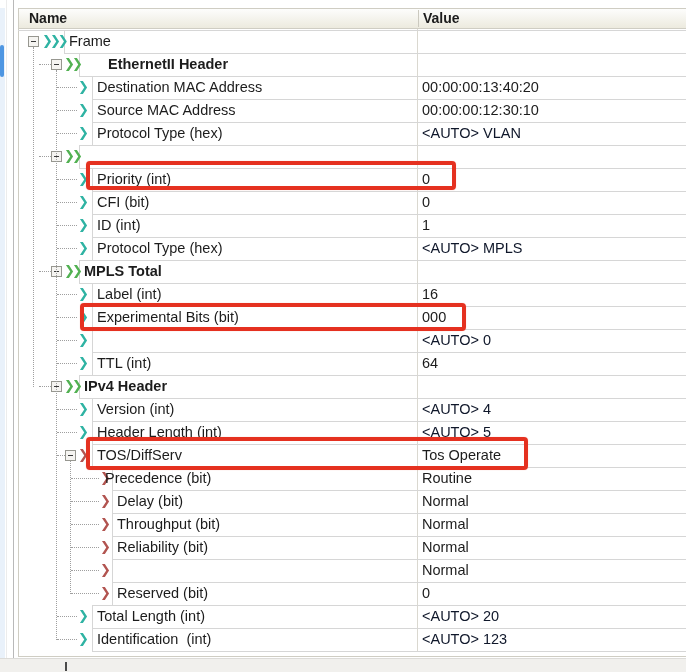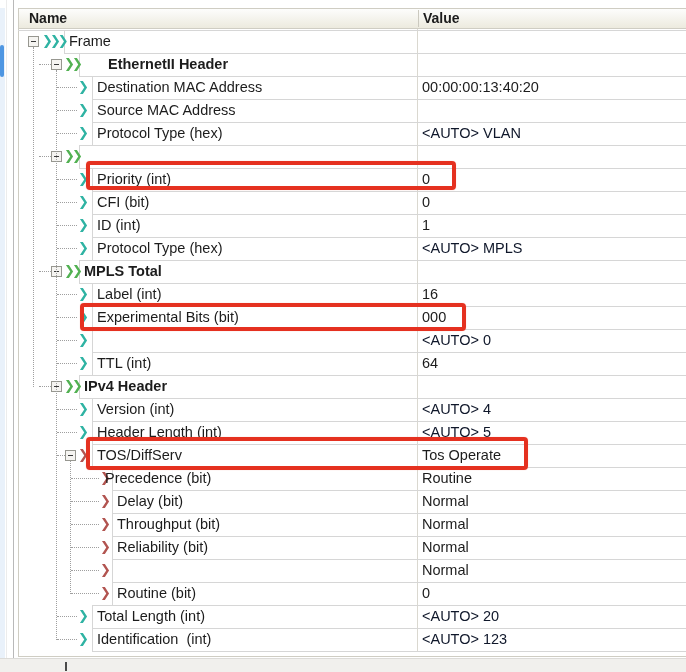--- a/index.html
+++ b/index.html
@@ -89,20 +89,21 @@
         <span class="chev teal" style="left: 78px;">❯</span>
         <span class="nametext" style="left: 97px;">Destination MAC Address</span>
         <span class="valtext">00:00:00:13:40:20</span>
       </div>
       <div class="row" style="top: 99px;">
         <div class="sep" style="left: 92px; width: 594px; top: 0px;"></div>
         <div class="cellb" style="left: 92px; top: 0px;"></div>
         <div class="stub" style="left: 57px; width: 20px; top: 11px;"></div>
         <span class="chev teal" style="left: 78px;">❯</span>
         <span class="nametext" style="left: 97px;">Source MAC Address</span>
+        <span class="valtext">00:00:00:12:30:10</span>
       </div>
       <div class="row" style="top: 122px;">
         <div class="sep" style="left: 92px; width: 594px; top: 0px;"></div>
         <div class="cellb" style="left: 92px; top: 0px;"></div>
         <div class="stub" style="left: 57px; width: 20px; top: 11px;"></div>
         <span class="chev teal" style="left: 78px;">❯</span>
         <span class="nametext" style="left: 97px;">Protocol Type (hex)</span>
         <span class="valtext auto">&lt;AUTO&gt; VLAN</span>
       </div>
       <div class="row" style="top: 145px;">
@@ -261,21 +262,21 @@
         <div class="cellb" style="left: 112px; top: 0px;"></div>
         <div class="stub" style="left: 71px; width: 28px; top: 11px;"></div>
         <span class="chev maroon" style="left: 100px;">❯</span>
         <span class="valtext">Normal</span>
       </div>
       <div class="row" style="top: 582px;">
         <div class="sep" style="left: 112px; width: 574px; top: 0px;"></div>
         <div class="cellb" style="left: 112px; top: 0px;"></div>
         <div class="stub" style="left: 71px; width: 28px; top: 11px;"></div>
         <span class="chev maroon" style="left: 100px;">❯</span>
-        <span class="nametext" style="left: 117px;">Routine (bit)</span>
+        <span class="nametext" style="left: 117px;">Reserved (bit)</span>
         <span class="valtext">0</span>
       </div>
       <div class="row" style="top: 605px;">
         <div class="sep" style="left: 92px; width: 594px; top: 0px;"></div>
         <div class="cellb" style="left: 92px; top: 0px;"></div>
         <div class="stub" style="left: 57px; width: 20px; top: 11px;"></div>
         <span class="chev teal" style="left: 78px;">❯</span>
         <span class="nametext" style="left: 97px;">Total Length (int)</span>
         <span class="valtext auto">&lt;AUTO&gt; 20</span>
       </div>

